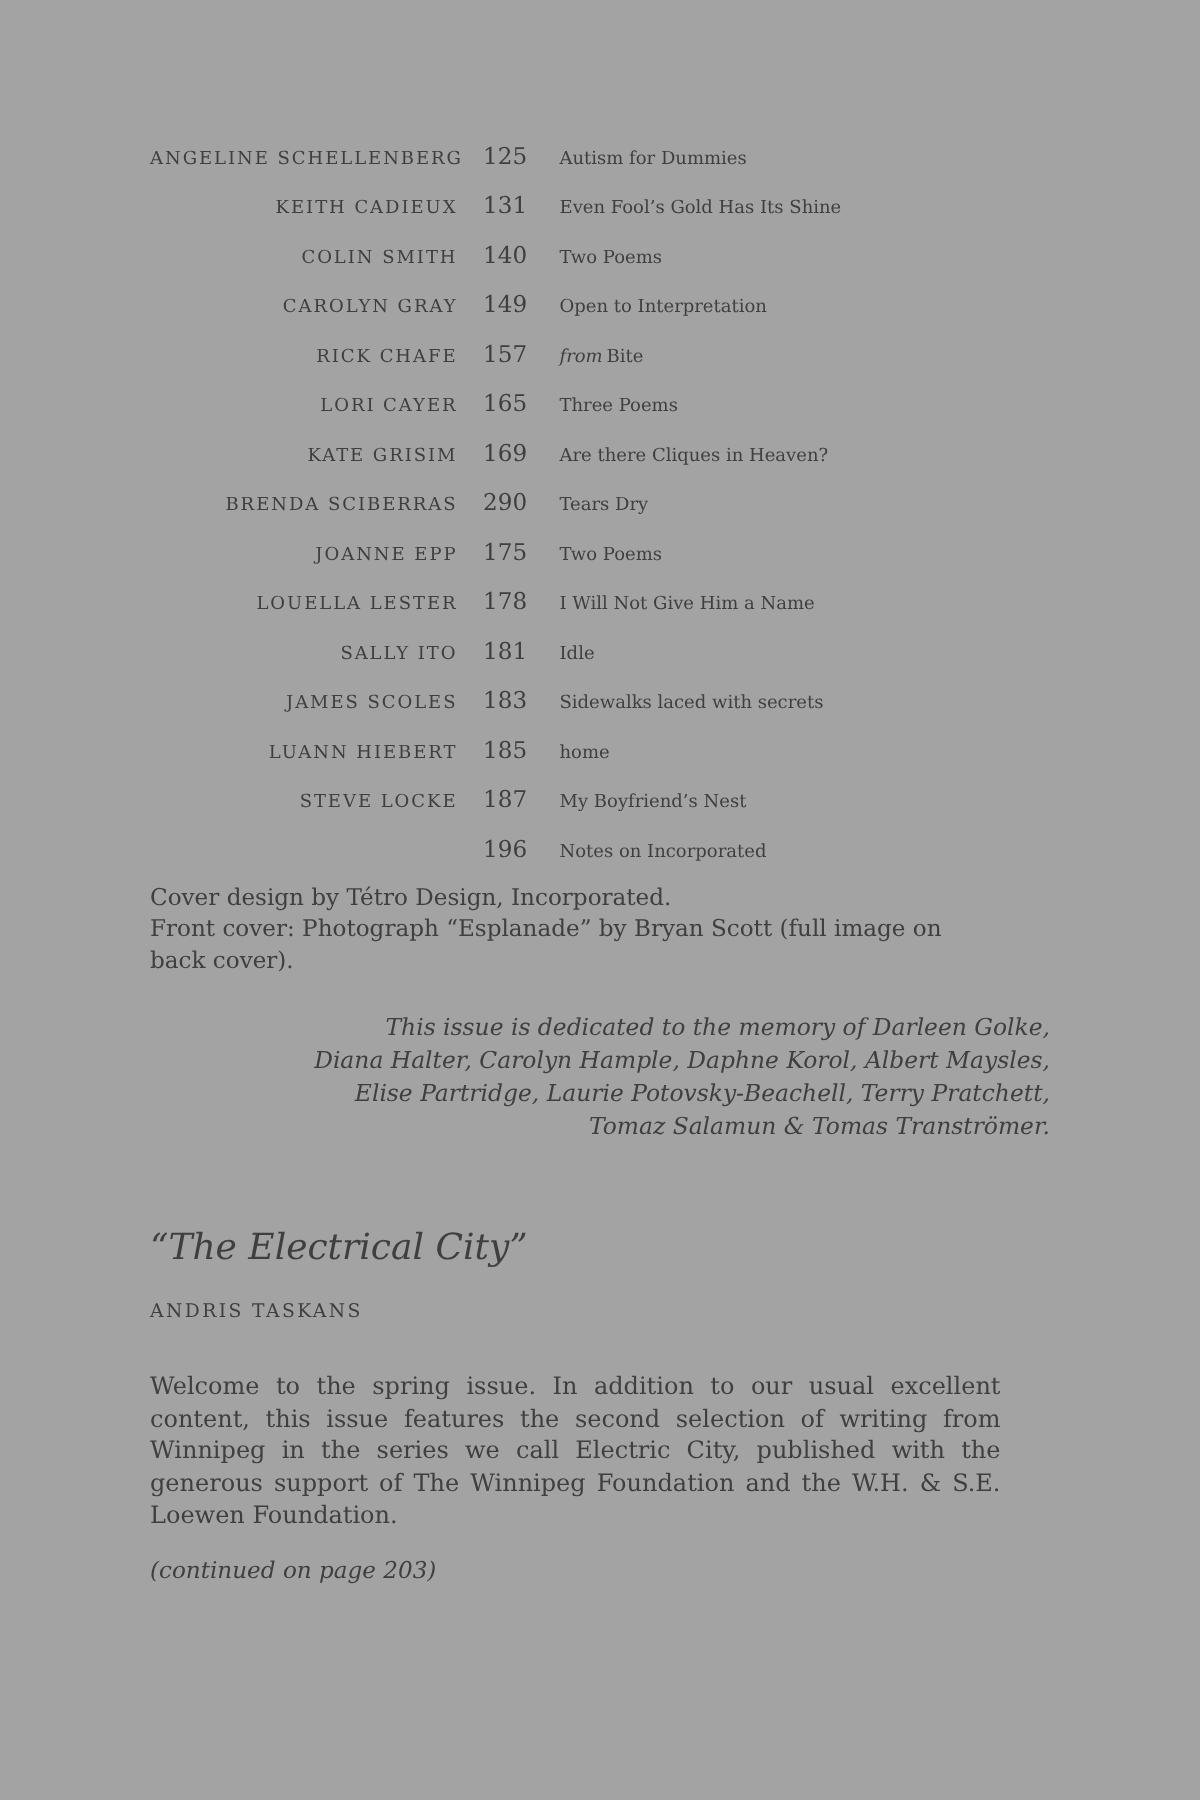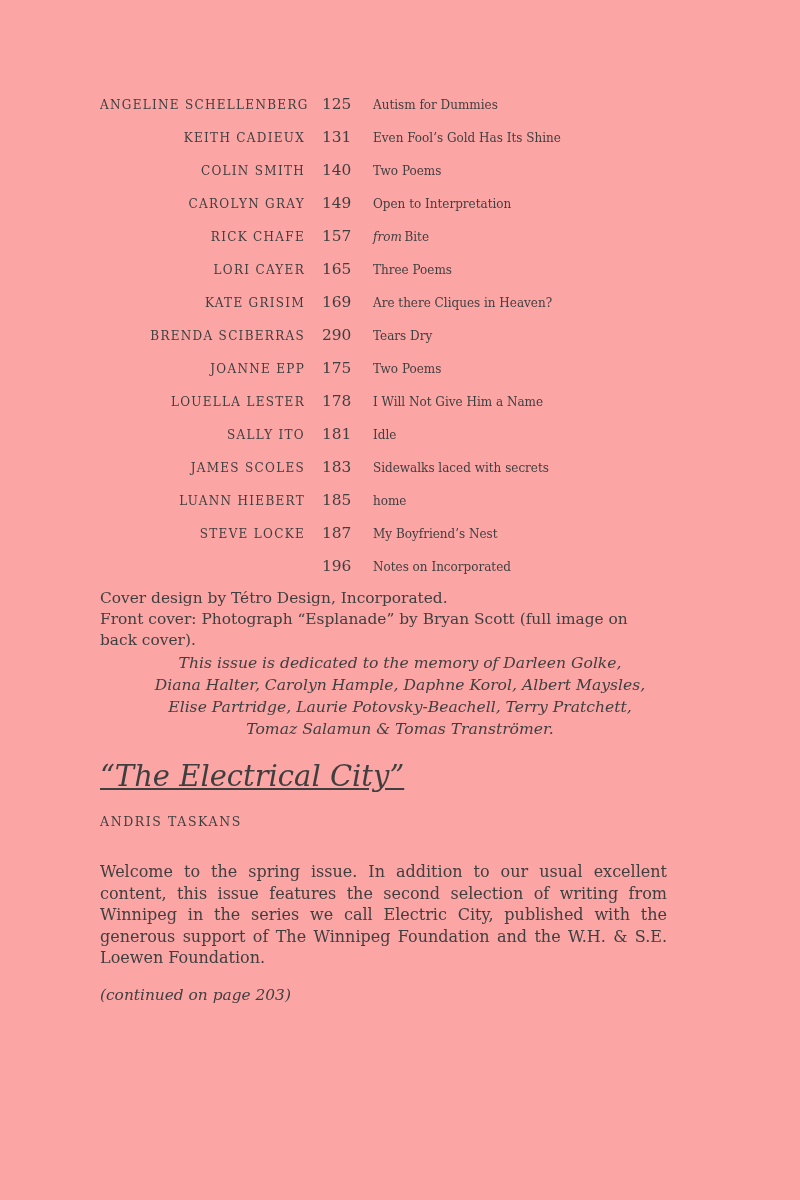--- a/index.html
+++ b/index.html
@@ -5,21 +5,21 @@
   html, body {
     margin: 0;
     padding: 0;
     background: #e8e8e8;
   }
   .page {
     position: relative;
     width: 800px;
     height: 1200px;
     margin: 0 auto;
-    background: #fca5a5;
+    background: #a3a3a3;
     color: #3f3f3f;
     font-family: "DejaVu Serif", "Liberation Serif", serif;
     box-sizing: border-box;
     padding: 93px 135px 0 100px;
     overflow: hidden;
   }
 
   
   .toc-list { }
   .toc-row {
@@ -50,36 +50,35 @@
   
   .colophon {
     margin-top: 2px;
     font-size: 15.4px;
     line-height: 21px;
     max-width: 567px;
   }
 
   
   .dedication {
-    margin-top: 1px;
+    margin-top: 23px;
     width: 600px;               
-    text-align: center;
+    text-align: right;
     font-style: italic;
     font-size: 15.6px;
     line-height: 22px;
   }
 
   
   .article-title {
-    margin-top: 18px;
+    margin-top: 51px;
     font-style: italic;
-    font-size: 29px;
+    font-size: 24px;
     line-height: 36px;
     font-weight: normal;
-    text-decoration: underline;
   }
   .article-byline {
     font-size: 12.5px;
     letter-spacing: 1.6px;
     line-height: 18px;
   }
   .article-paragraph {
     margin-top: 30px;
     font-size: 16px;
     line-height: 21.5px;

